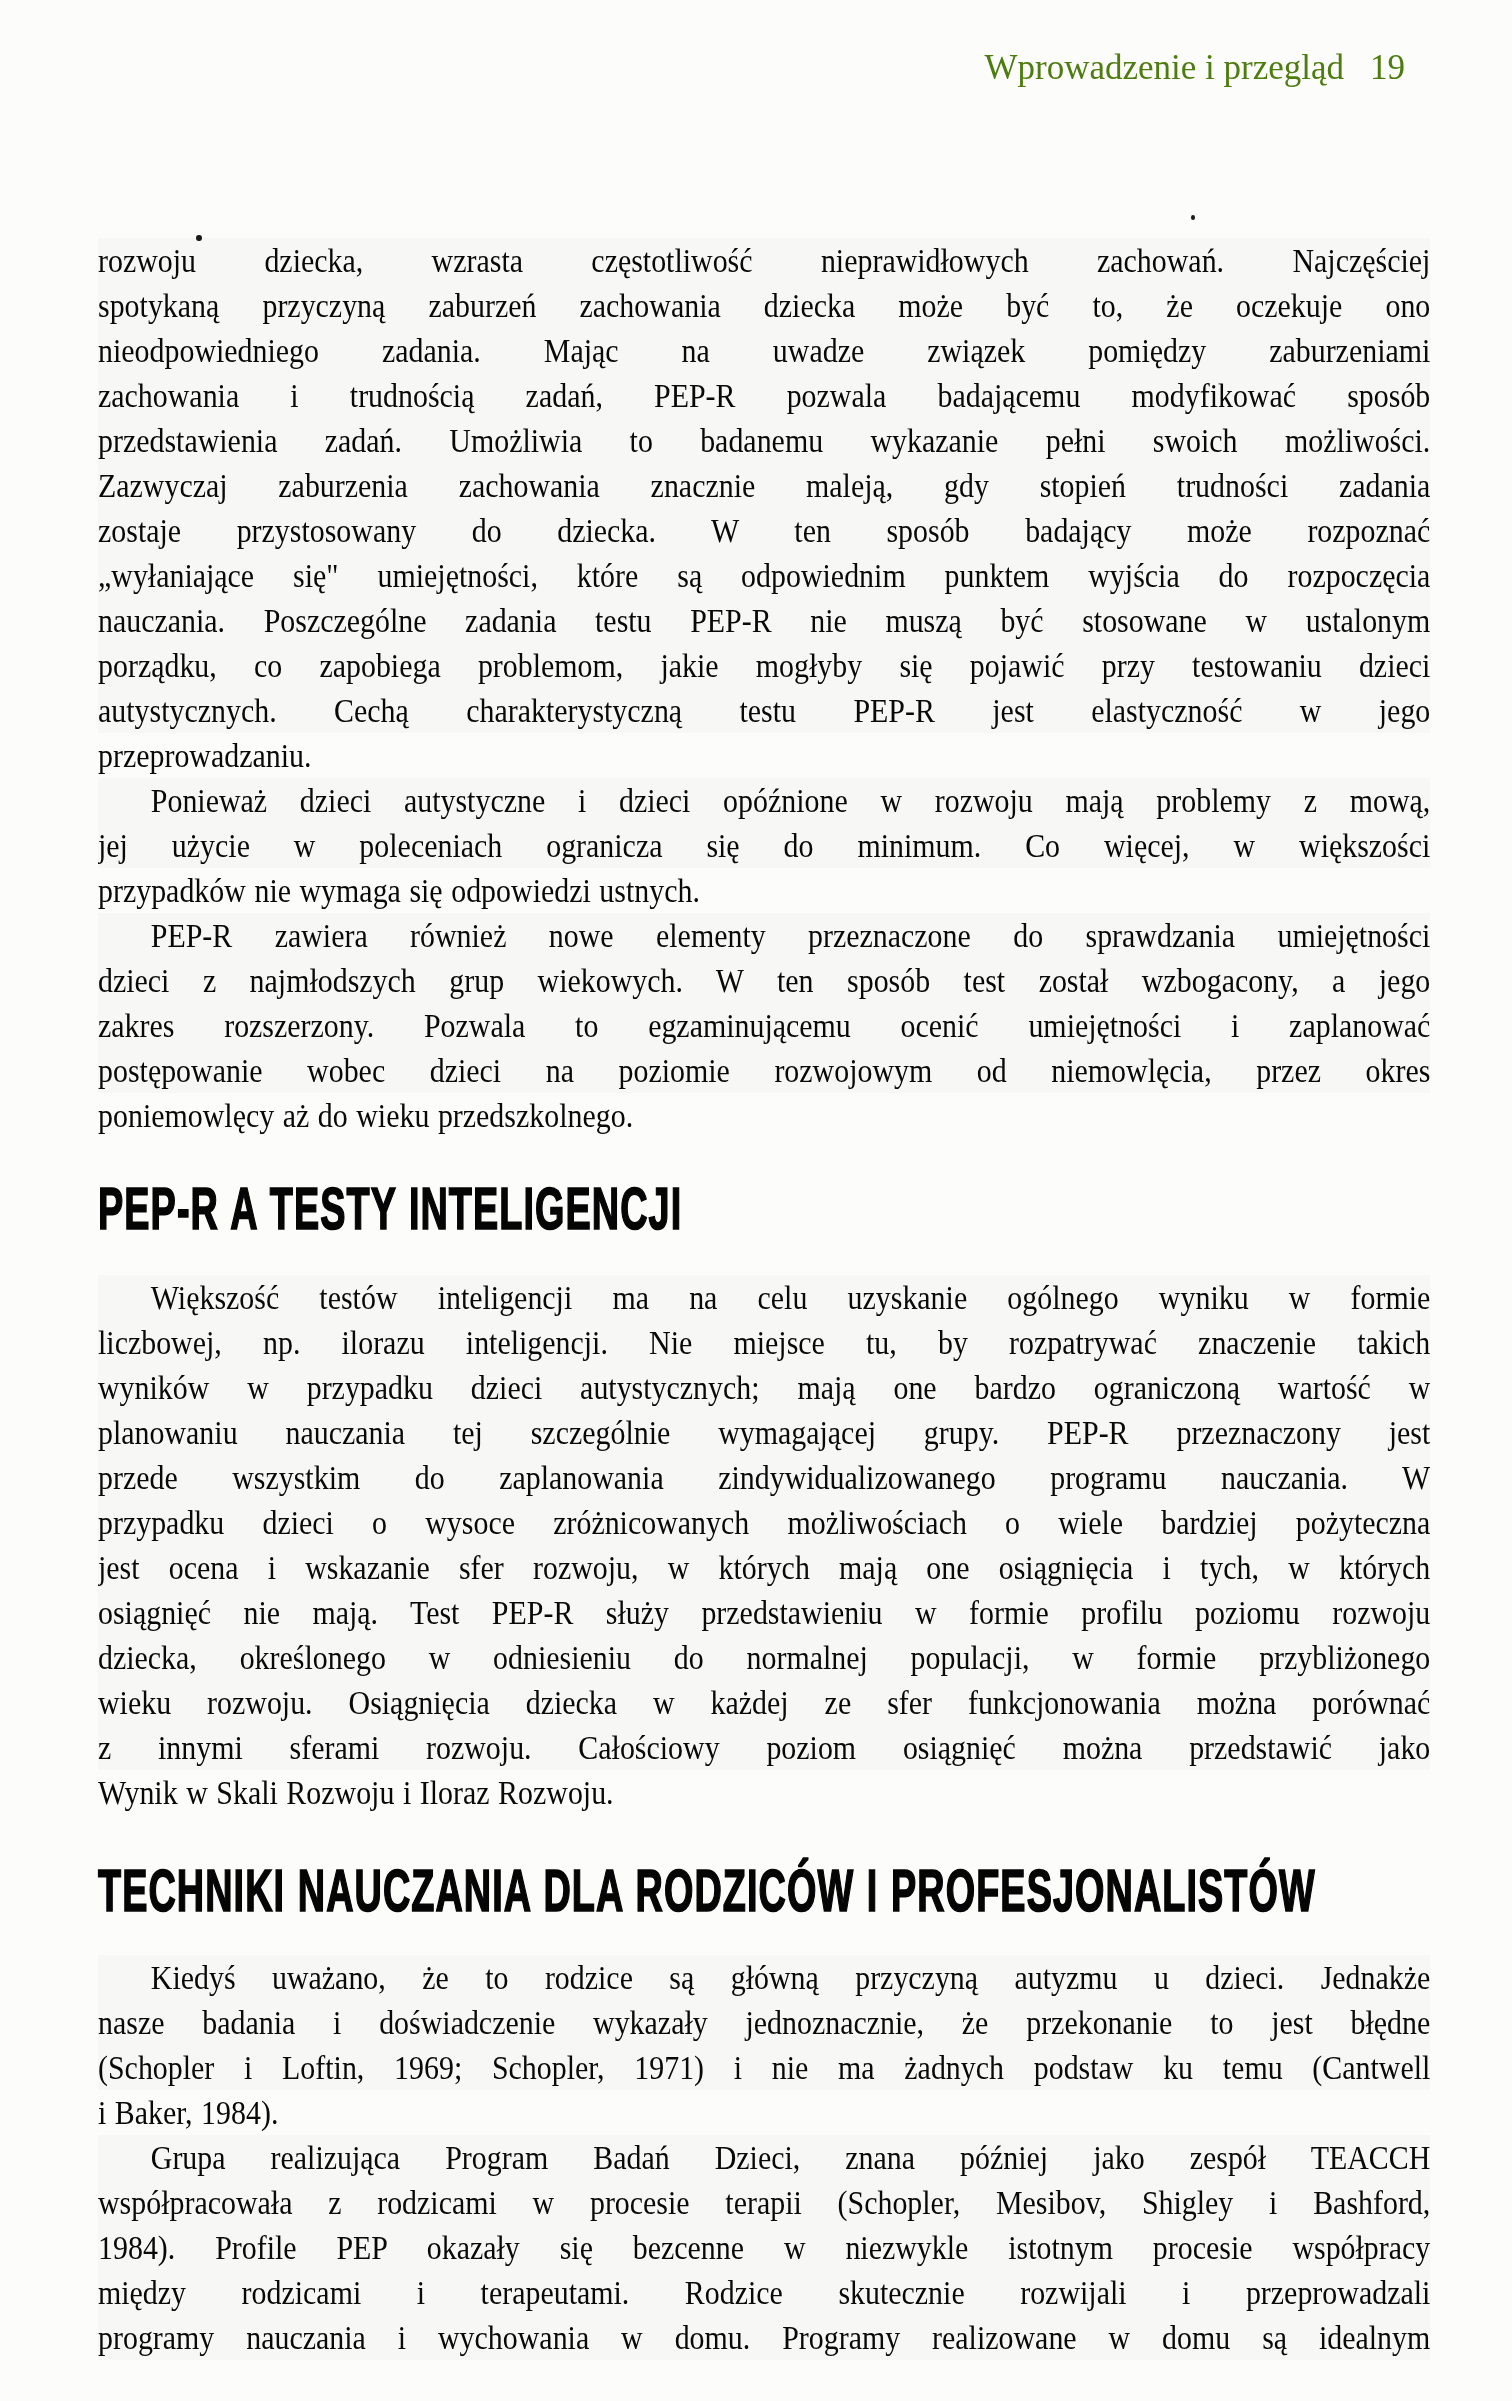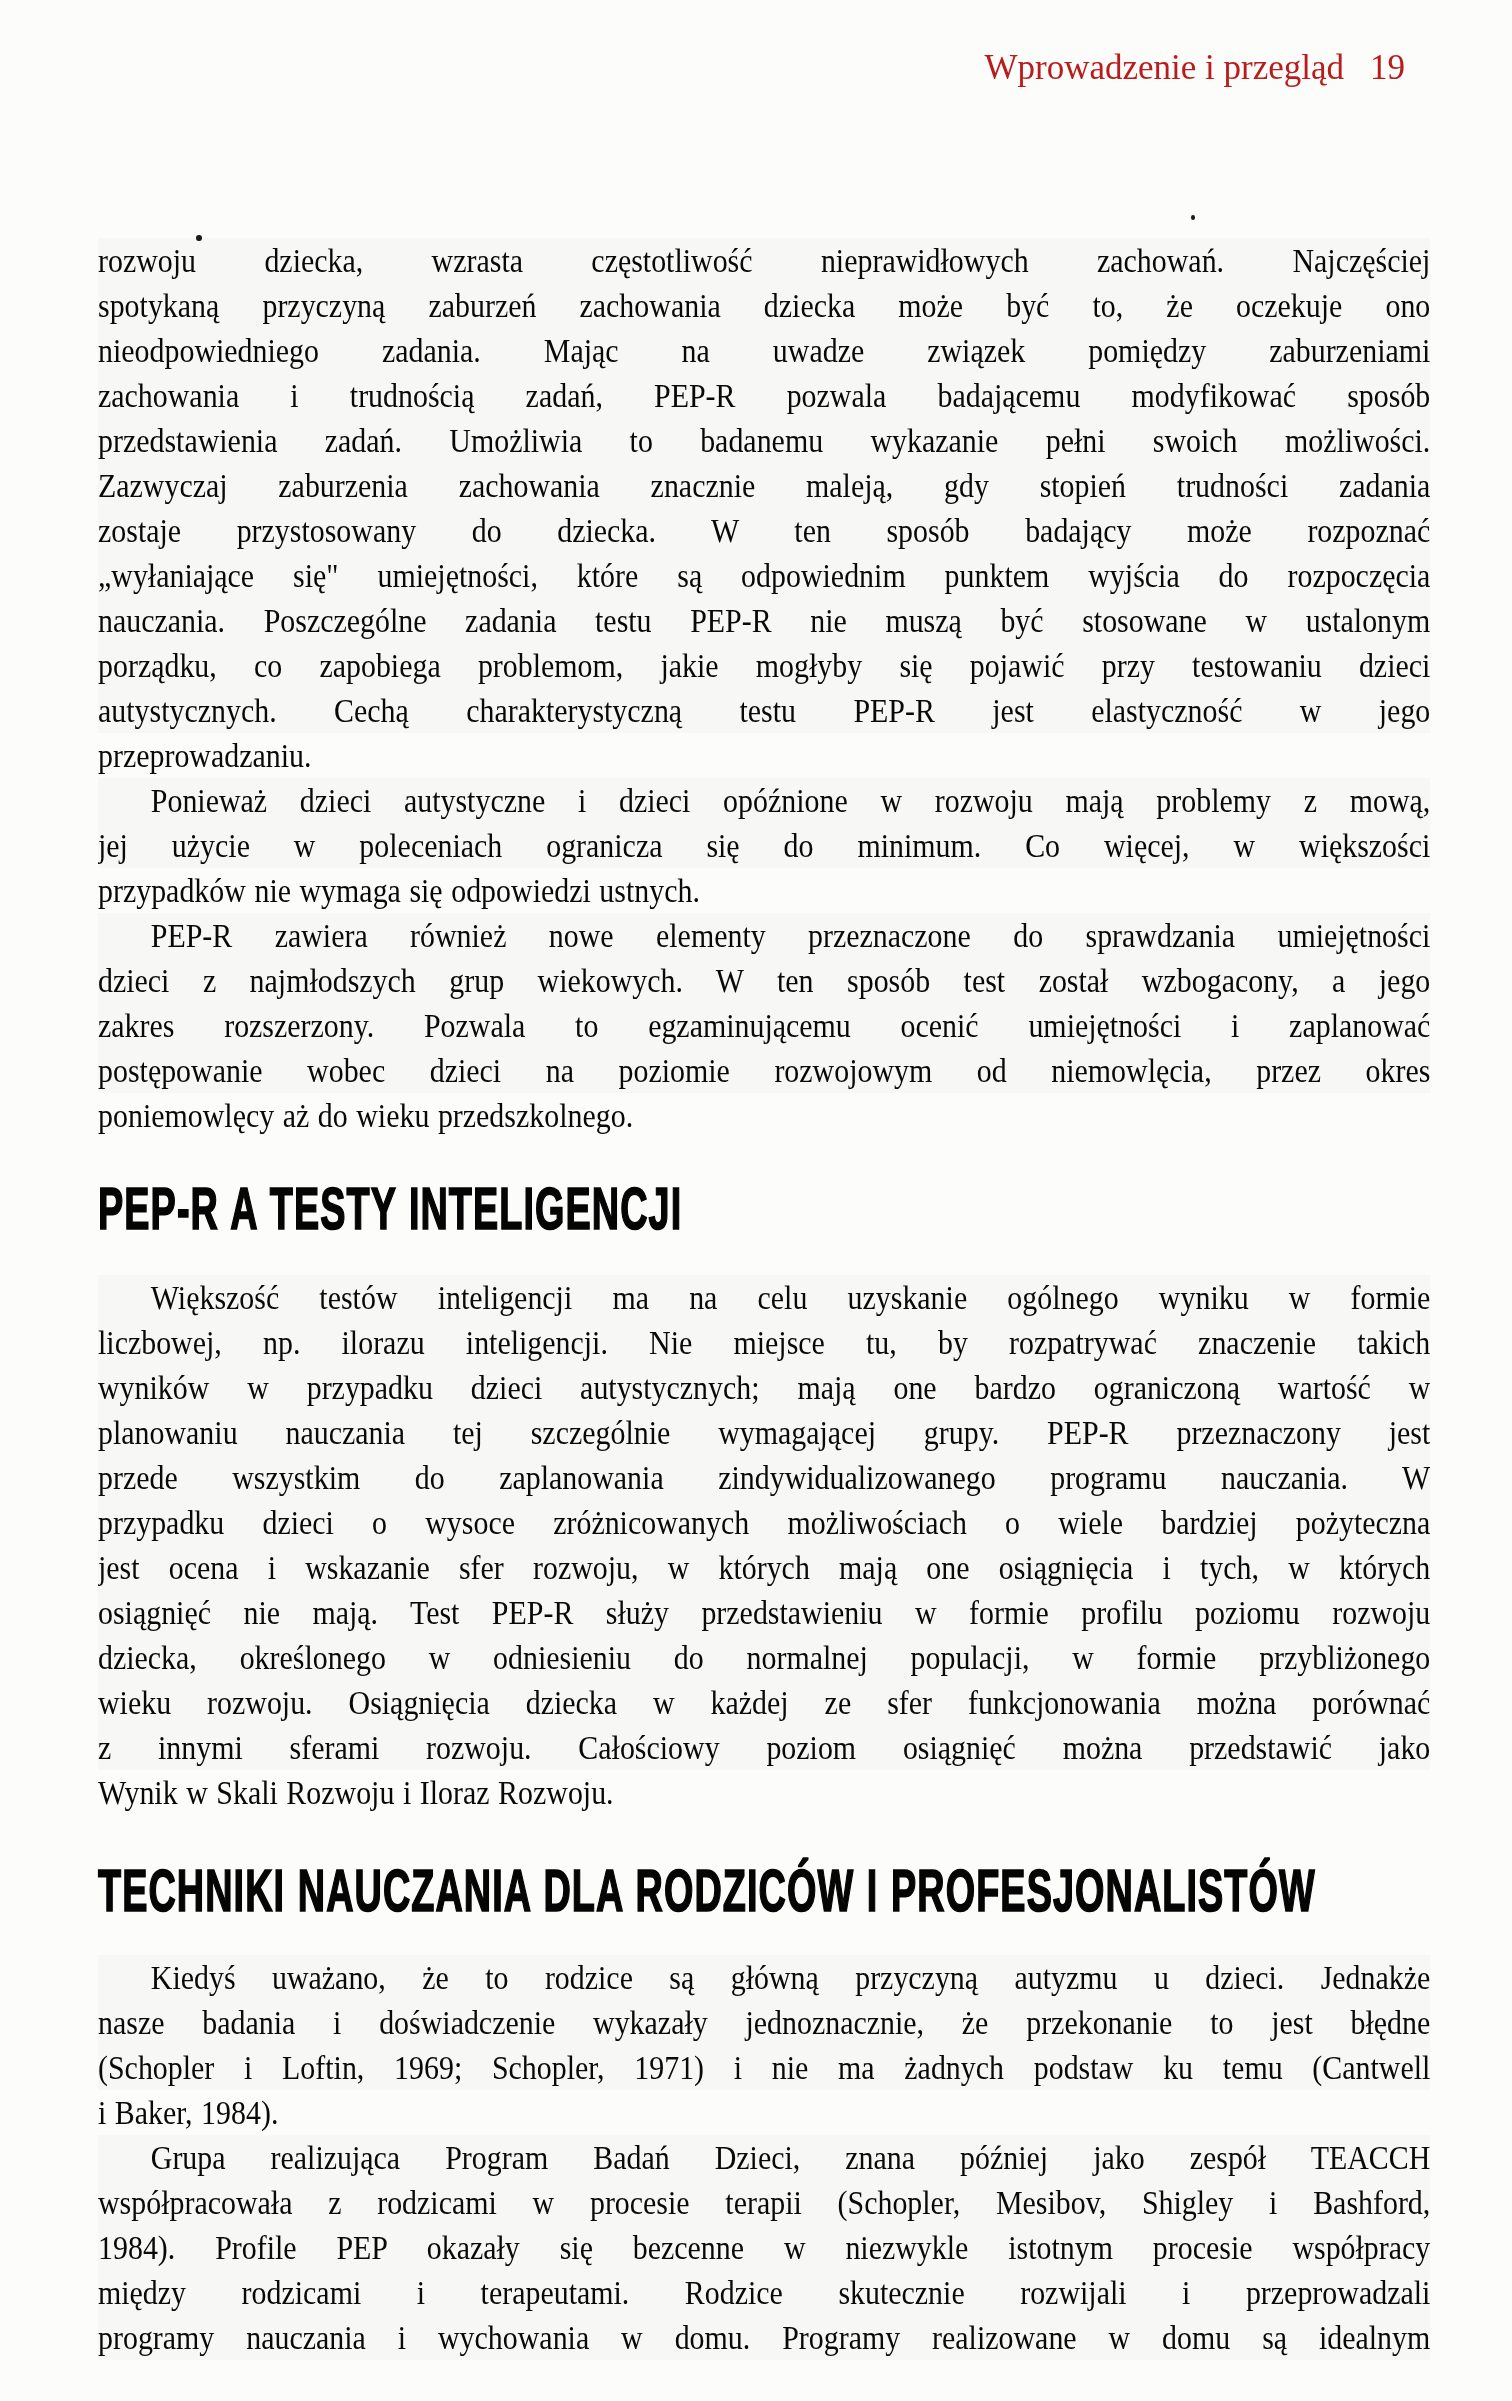--- a/index.html
+++ b/index.html
@@ -18,21 +18,21 @@
     font-family: "Liberation Serif", serif;
   }
   
   .running-header {
     position: absolute;
     top: 48px;
     right: 108px;
     font-size: 35px;
     line-height: 40px;
     white-space: nowrap;
-    color: #b91c1c;
+    color: #4d7c0f;
   }
   .running-header .page-num {
     display: inline-block;
     margin-left: 26px;
   }
   
   .body-flow {
     position: absolute;
     left: 98px;
     top: 238px;

